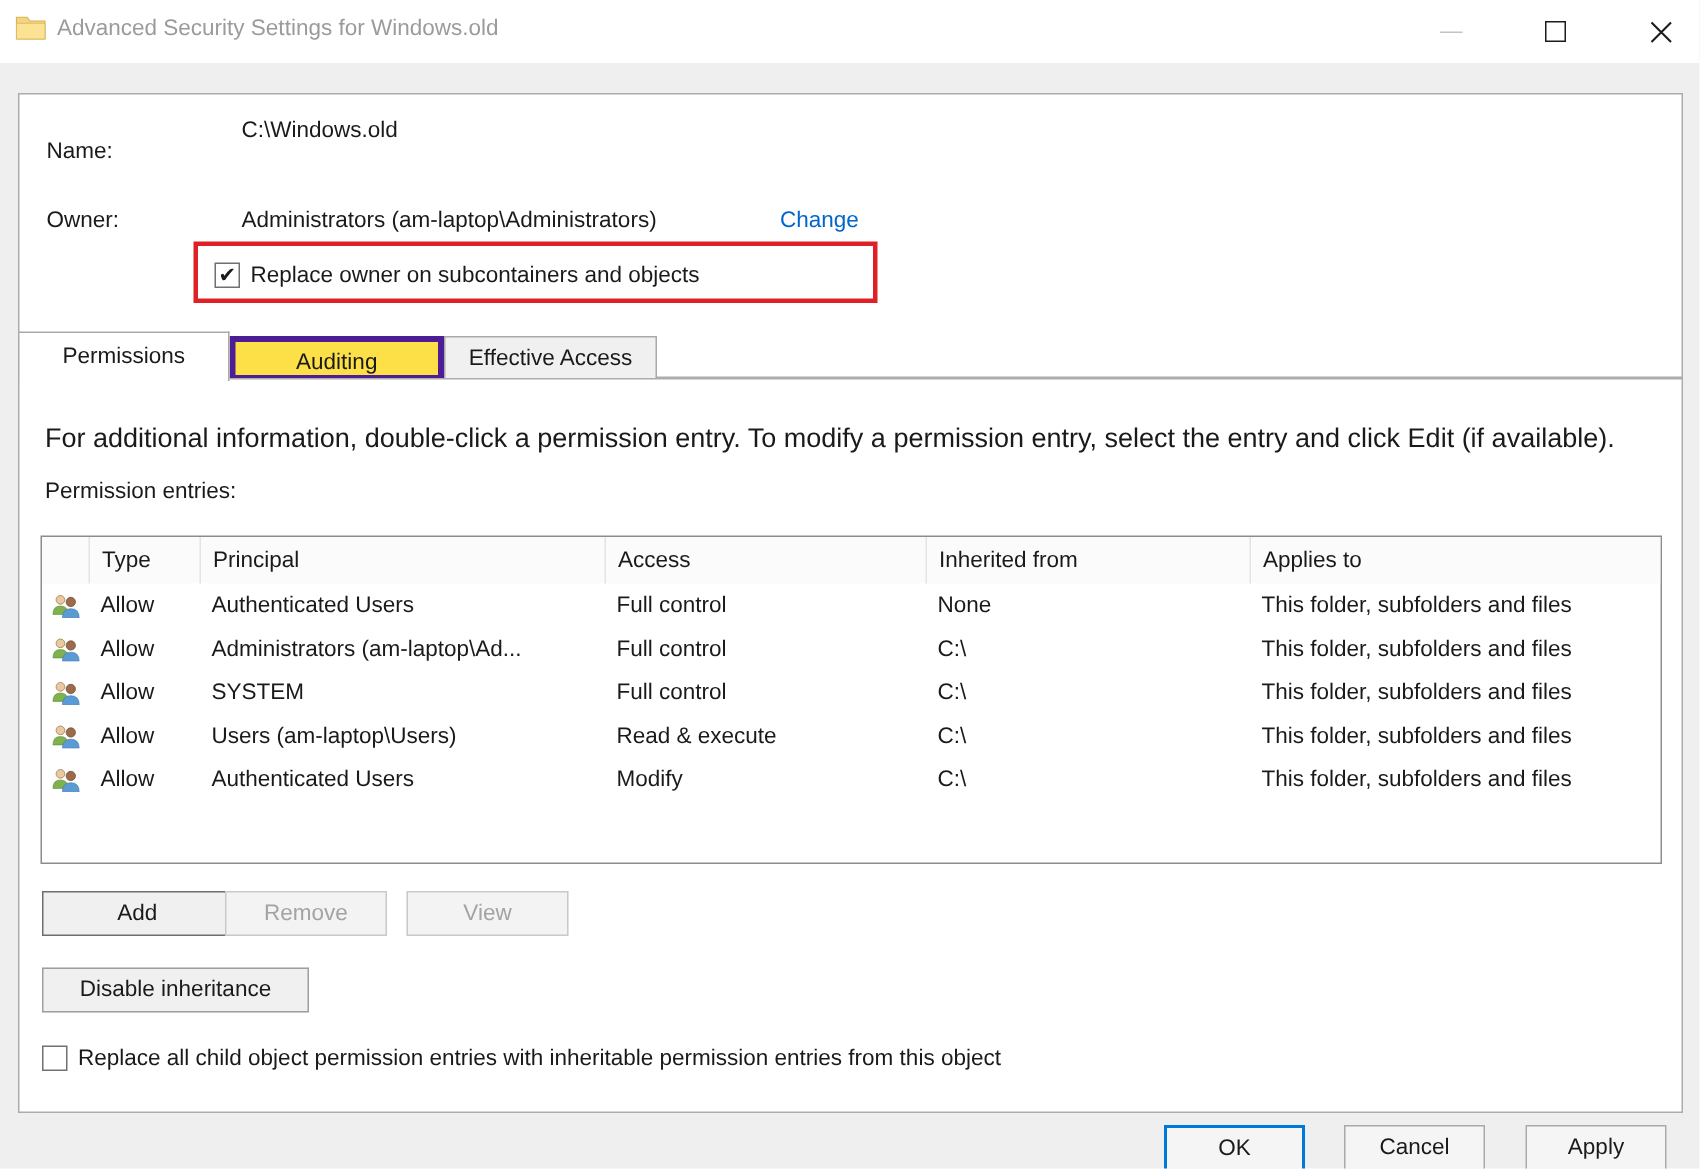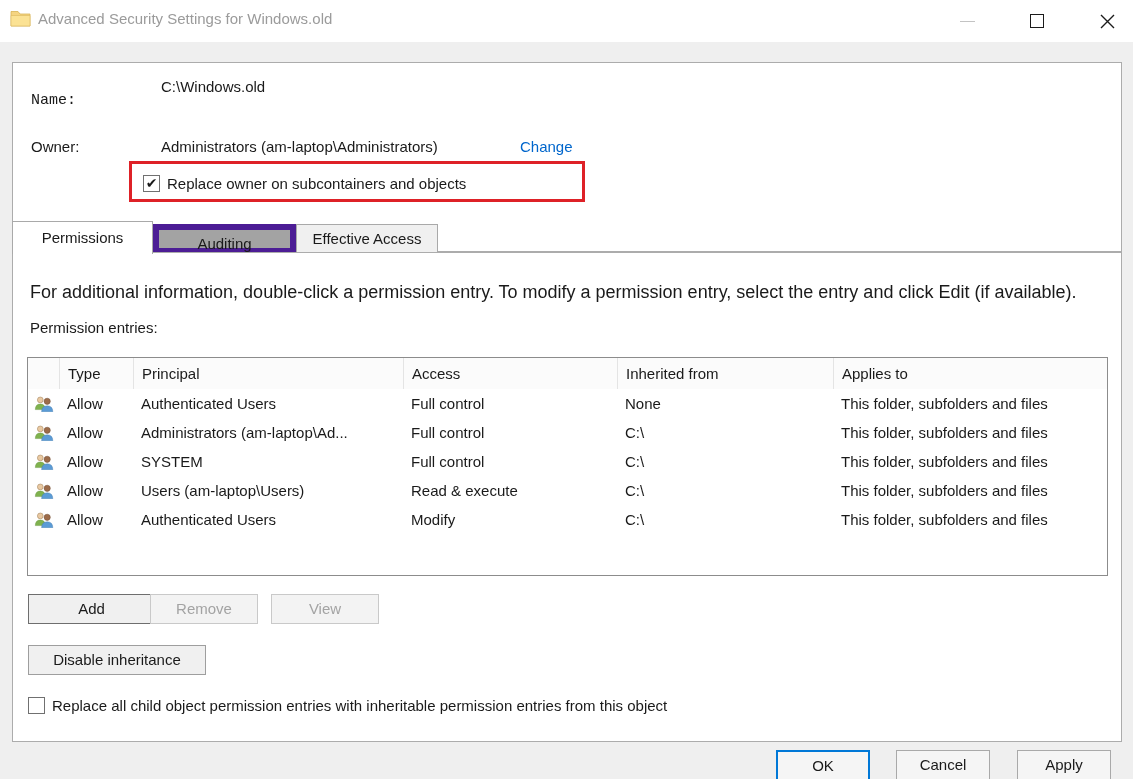--- a/index.html
+++ b/index.html
@@ -16,39 +16,39 @@
   .btn-max{left:1014px;}
   .btn-close{left:1084px;}
   .glyph-min{width:15px;height:0;border-top:1px solid #c3c3c3;}
   .glyph-max{width:12px;height:12px;border:1px solid #1b1b1b;background:transparent;}
   .glyph-close{width:15px;height:15px;}
 
   
   .upper-panel{position:absolute;left:12px;top:62px;width:1110px;height:190px;
                background:#ffffff;border:1px solid #acacac;box-sizing:border-box;z-index:1;}
   .lbl{position:absolute;font-size:15px;white-space:nowrap;}
-  .name-label{left:18px;top:29px;font-family:Liberation Mono, monospace;}
+  .name-label{left:18px;top:29px;}
   .name-value{left:148px;top:15px;}
   .owner-label{left:18px;top:75px;}
   .owner-value{left:148px;top:75px;}
   .change-link{left:507px;top:75px;color:#0066cc;cursor:pointer;}
   .highlight-box{position:absolute;left:116px;top:98px;width:456px;height:41px;
                  border:3px solid #de2127;box-sizing:border-box;pointer-events:none;}
   .checkbox{position:absolute;width:17px;height:17px;background:#fff;border:1px solid #707070;
             box-sizing:border-box;display:flex;align-items:center;justify-content:center;cursor:pointer;}
   .checkbox.checked::after{content:"\2714";font-size:14px;line-height:1;color:#1a1a1a;margin-top:-1px;}
   .cb-owner{left:130px;top:112px;}
   .cb-owner-label{left:154px;top:112px;}
 
   
   .tab{position:absolute;box-sizing:border-box;font-size:15px;text-align:center;cursor:pointer;}
   .tab-active{left:12px;top:221px;width:141px;height:33px;background:#ffffff;
               border:1px solid #a9a9a9;border-bottom:none;line-height:31px;z-index:3;}
-  .tab-i1{left:153px;top:224px;width:143px;height:30px;background:#a3a3a3;
-          border:6px solid #4c1d95;line-height:28px;z-index:1;}
+  .tab-i1{left:153px;top:224px;width:143px;height:30px;background:#fde047;
+          border:4px solid #4c1d95;line-height:28px;z-index:1;}
   .tab-i2{left:296px;top:224px;width:142px;height:30px;background:#f0f0f0;
           border:1px solid #a9a9a9;line-height:28px;z-index:1;}
 
   
   .page{position:absolute;left:12px;top:252px;width:1110px;height:490px;
         background:#ffffff;border:1px solid #acacac;box-sizing:border-box;z-index:2;}
   .description{position:absolute;left:17px;top:29px;font-size:18px;white-space:nowrap;}
   .entries-label{position:absolute;left:17px;top:66px;font-size:15px;}
 
   .tgrid{position:absolute;left:14px;top:104px;width:1081px;height:219px;

